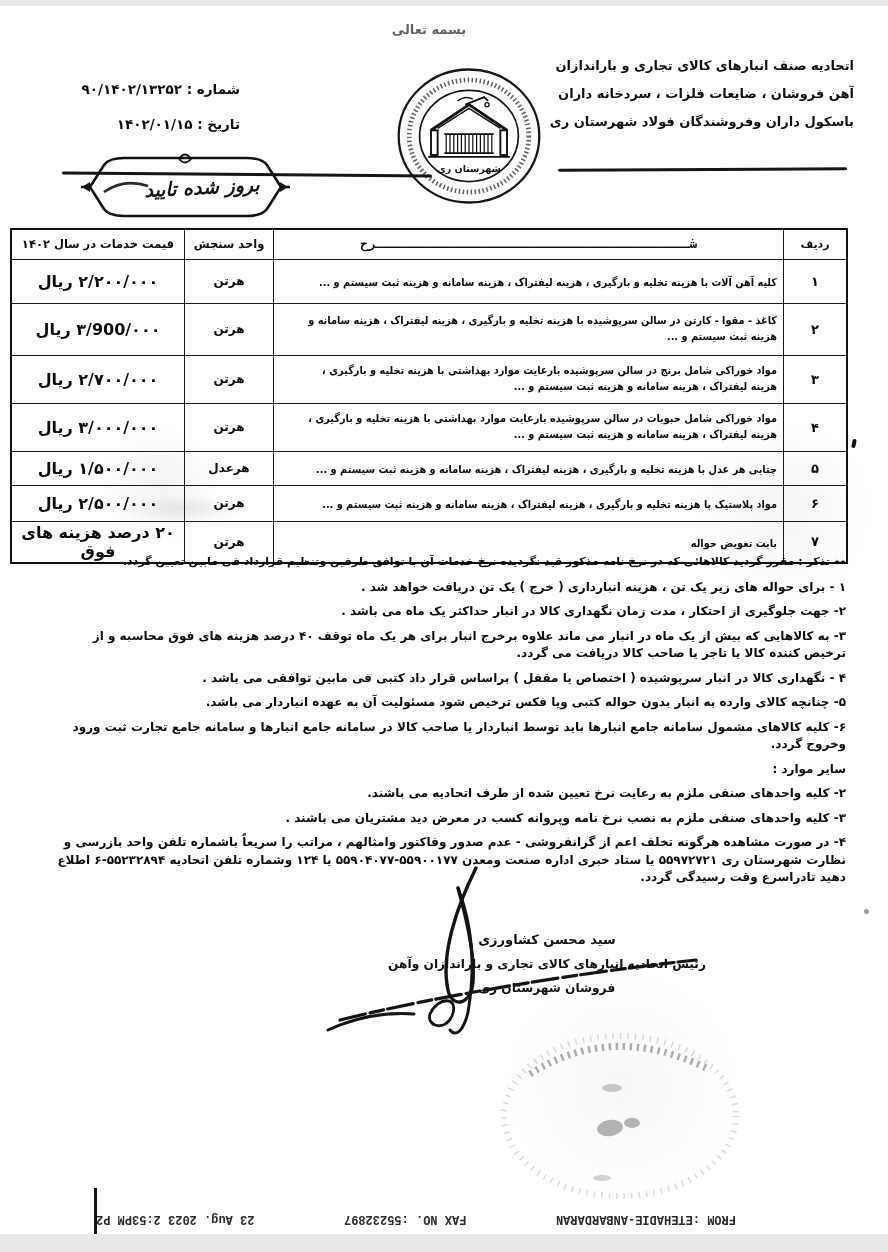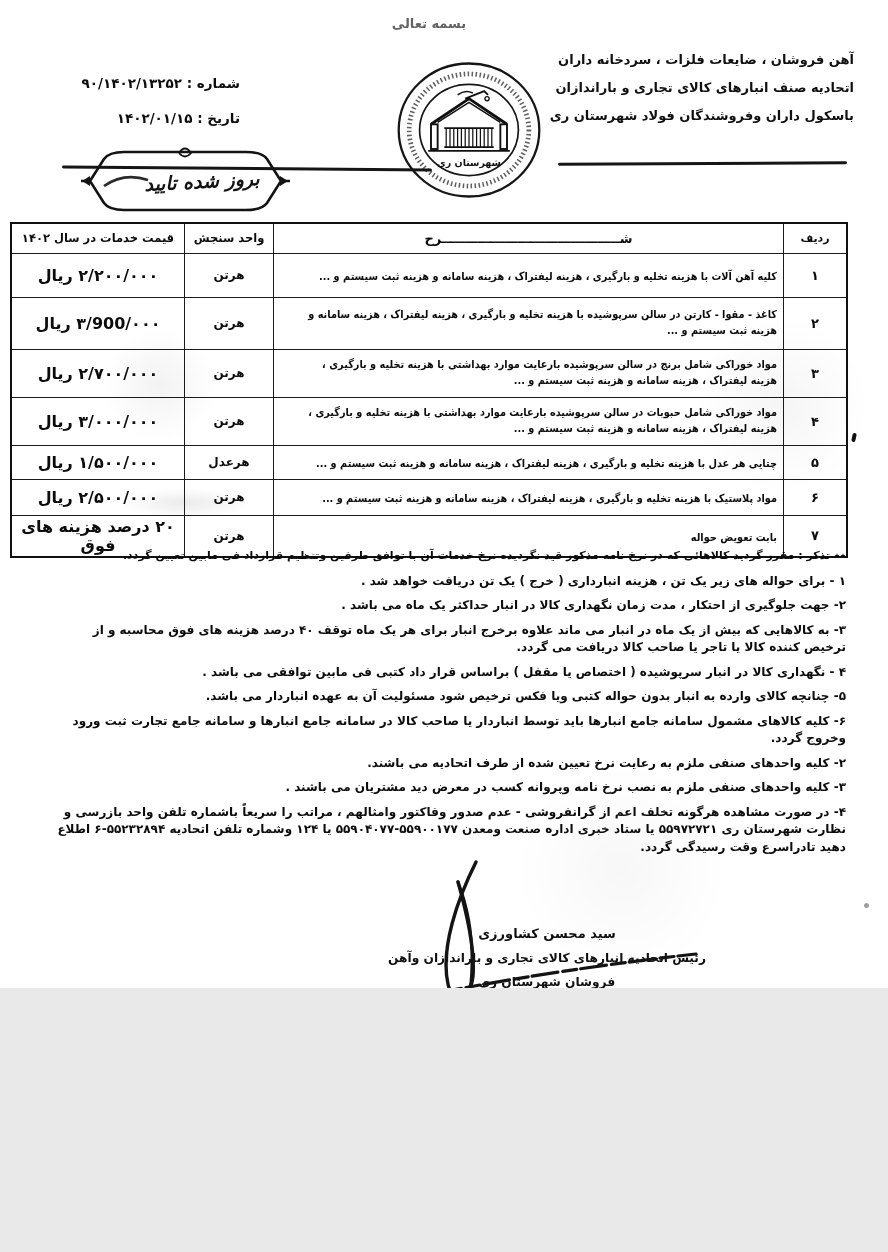--- a/index.html
+++ b/index.html
@@ -1,17 +1,17 @@
 <!DOCTYPE html>
 <html lang="fa"><head>
 <meta charset="utf-8">
 <style>
   html,body{margin:0;padding:0;background:#e9e9e9;}
   .page{
-    position:relative;width:888px;height:988px;margin:0 auto;background:#fff;
+    position:relative;width:888px;height:1228px;margin:6px auto;background:#fff;
     font-family:"DejaVu Sans",sans-serif;color:#111;overflow:hidden;
     background-image:
       radial-gradient(circle at 88% 41%, rgba(0,0,0,.04), transparent 9%),
       radial-gradient(circle at 18% 39%, rgba(0,0,0,.05), transparent 6%),
       radial-gradient(circle at 70% 88%, rgba(0,0,0,.03), transparent 10%);
   }
   .fa{direction:rtl;unicode-bidi:isolate;}
   
   .bismillah{position:absolute;top:16px;left:0;right:30px;text-align:center;
     font-size:13px;font-weight:700;color:#3c3c3c;opacity:.8;filter:blur(.35px);letter-spacing:1px;}
@@ -27,21 +27,21 @@
   .rule{position:absolute;height:3px;background:#151515;border-radius:2px;}
   .rule.left{top:167px;left:62px;width:370px;transform:rotate(.5deg);}
   .rule.right{top:162px;left:558px;width:289px;transform:rotate(-.3deg);}
   
   .cartouche{position:absolute;top:144px;left:74px;width:222px;height:74px;}
   
   table.tariff{position:absolute;top:222px;right:40px;width:783px;border-collapse:collapse;
     direction:rtl;border:2.5px solid #101010;table-layout:fixed;}
   table.tariff th,table.tariff td{border:1.7px solid #1a1a1a;padding:1px 6px;font-weight:700;color:#0c0c0c;}
   th.h-row{width:50px;font-size:11px;}
-  th.h-desc{width:497px;font-size:13px;letter-spacing:0;}
+  th.h-desc{width:497px;font-size:13px;letter-spacing:0;font-family:Liberation Mono, monospace;}
   th.h-unit{width:76px;font-size:11.5px;}
   th.h-price{width:160px;font-size:11.5px;}
   td.c-no{text-align:center;font-size:13px;}
   td.c-desc{text-align:right;}
   td.c-desc .squeeze{display:inline-block;width:545px;transform:scaleX(.885);
     transform-origin:right center;font-size:11px;line-height:16px;}
   td.c-unit{text-align:center;font-size:12px;}
   td.c-price{text-align:center;font-size:16px;}
   tr.h-r{height:30px;} tr.r1{height:44px;} tr.r2{height:52px;} tr.r3{height:48px;}
   tr.r4{height:48px;} tr.r5{height:34px;} tr.r6{height:36px;} tr.r7{height:27px;}
@@ -72,22 +72,22 @@
     background:radial-gradient(ellipse at center, rgba(90,90,90,.25), transparent 70%);}
 </style>
 </head>
 <body>
 
 <div class="page">
 
   <div class="bismillah fa">بسمه تعالی</div>
 
   <div class="org fa">
+    <div>اتحادیه صنف انبارهای کالای تجاری و باراندازان</div>
     <div>آهن فروشان ، ضایعات فلزات ، سردخانه داران</div>
-    <div>اتحادیه صنف انبارهای کالای تجاری و باراندازان</div>
     <div>باسکول داران وفروشندگان فولاد شهرستان ری</div>
   </div>
 
   <div class="ref fa">
     <div>
       <span>شماره :</span>
       <span>۹۰/۱۴۰۲/۱۳۲۵۲</span>
     </div>
     <div>
       <span>تاریخ :</span>
@@ -182,20 +182,21 @@
     </table>
 
   <div class="notes">
     <p class="remark">٭٭ تذکر : مقرر گردید کالاهائی که در نرخ نامه مذکور قید نگردیده نرخ خدمات آن با توافق طرفین وتنظیم قرارداد فی مابین تعیین گردد.</p>
     <p>۱ - برای حواله های زیر یک تن ، هزینه انبارداری ( خرج ) یک تن دریافت خواهد شد .</p>
     <p>۲- جهت جلوگیری از احتکار ، مدت زمان نگهداری کالا در انبار حداکثر یک ماه می باشد .</p>
     <p>۳- به کالاهایی که بیش از یک ماه در انبار می ماند علاوه برخرج انبار برای هر یک ماه توقف ۴۰ درصد هزینه های فوق محاسبه و از ترخیص کننده کالا یا تاجر یا صاحب کالا دریافت می گردد.</p>
     <p>۴ - نگهداری کالا در انبار سرپوشیده ( اختصاص یا مقفل ) براساس قرار داد کتبی فی مابین توافقی می باشد .</p>
     <p>۵- چنانچه کالای وارده به انبار بدون حواله کتبی ویا فکس ترخیص شود مسئولیت آن به عهده انباردار می باشد.</p>
     <p>۶- کلیه کالاهای مشمول سامانه جامع انبارها باید توسط انباردار یا صاحب کالا در سامانه جامع انبارها و سامانه جامع تجارت ثبت ورود وخروج گردد.</p>
+    <p>سایر موارد :</p>
     <p>۲- کلیه واحدهای صنفی ملزم به رعایت نرخ تعیین شده از طرف اتحادیه می باشند.</p>
     <p>۳- کلیه واحدهای صنفی ملزم به نصب نرخ نامه وپروانه کسب در معرض دید مشتریان می باشند .</p>
     <p>۴- در صورت مشاهده هرگونه تخلف اعم از گرانفروشی - عدم صدور وفاکتور وامثالهم ، مراتب را سریعاً باشماره تلفن واحد بازرسی و نظارت شهرستان ری ۵۵۹۷۲۷۲۱ یا ستاد خبری اداره صنعت ومعدن ۵۵۹۰۰۱۷۷-۵۵۹۰۴۰۷۷ یا ۱۲۴ وشماره تلفن اتحادیه ۵۵۲۳۲۸۹۴-۶ اطلاع دهید تادراسرع وقت رسیدگی گردد.</p>
   </div>
 
   <div class="sig">
     <div class="name fa">سید محسن کشاورزی</div>
     <div class="title fa">رئیس اتحادیه انبارهای کالای تجاری و باراندازان وآهن فروشان شهرستان ری</div>
   </div>
 

